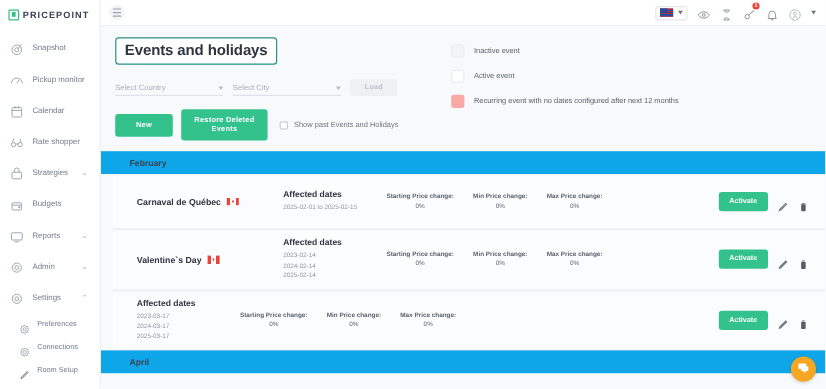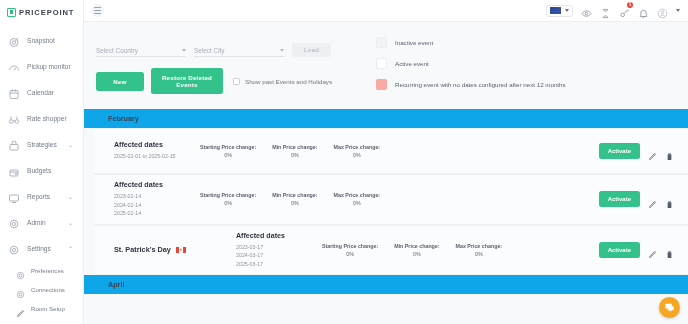--- a/index.html
+++ b/index.html
@@ -363,20 +363,23 @@
 
         <span class="caret-sm"></span>
       </div>
     </div>
 
     <div class="content">
 
       <div class="page-head">
         <div class="head-left">
 
+          <div class="title-box">
+            <h1>Events and holidays</h1>
+          </div>
 
           <div class="filters">
             <div class="sel">
               <span>Select Country</span>
               <span class="caret"></span>
             </div>
             <div class="sel">
               <span>Select City</span>
               <span class="caret"></span>
             </div>
@@ -407,20 +410,26 @@
             <span class="leg-tx">Recurring event with no dates configured after next 12 months</span>
           </div>
         </div>
       </div>
 
       <div class="list">
 
         <div class="month">February</div>
 
         <div class="ev-row">
+          <div class="ev-name">
+            <span>Carnaval de Québec</span>
+            <span class="flag-ca">
+                <i></i>
+              </span>
+          </div>
           <div class="ev-dates">
             <div class="t">Affected dates</div>
             <div class="d">2025-02-01 to 2025-02-15</div>
           </div>
           <div class="ev-metrics">
             <div class="metric">
               <div class="mk">Starting Price change:</div>
               <div class="mv">0%</div>
             </div>
             <div class="metric">
@@ -441,20 +450,26 @@
             </span>
             <span class="iconbtn">
               <svg viewBox="0 0 24 24" width="9" height="9" fill="#555d6b">
                   <path d="M7 6h10v14a1.5 1.5 0 0 1-1.5 1.5h-7A1.5 1.5 0 0 1 7 20zM9 3h6v2H9z"></path>
                 </svg>
             </span>
           </div>
         </div>
 
         <div class="ev-row">
+          <div class="ev-name">
+            <span>Valentine`s Day</span>
+            <span class="flag-ca">
+                <i></i>
+              </span>
+          </div>
           <div class="ev-dates">
             <div class="t">Affected dates</div>
             <div class="d">2023-02-14</div>
             <div class="d">2024-02-14</div>
             <div class="d">2025-02-14</div>
           </div>
           <div class="ev-metrics">
             <div class="metric">
               <div class="mk">Starting Price change:</div>
               <div class="mv">0%</div>
@@ -478,26 +493,20 @@
             <span class="iconbtn">
               <svg viewBox="0 0 24 24" width="9" height="9" fill="#555d6b">
                   <path d="M7 6h10v14a1.5 1.5 0 0 1-1.5 1.5h-7A1.5 1.5 0 0 1 7 20zM9 3h6v2H9z"></path>
                 </svg>
             </span>
           </div>
         </div>
 
 
         <div class="ev-row">
-          <div class="ev-name">
-            <span>St. Patrick's Day</span>
-            <span class="flag-ca">
-                <i></i>
-              </span>
-          </div>
           <div class="ev-dates">
             <div class="t">Affected dates</div>
             <div class="d">2023-03-17</div>
             <div class="d">2024-03-17</div>
             <div class="d">2025-03-17</div>
           </div>
           <div class="ev-metrics">
             <div class="metric">
               <div class="mk">Starting Price change:</div>
               <div class="mv">0%</div>

